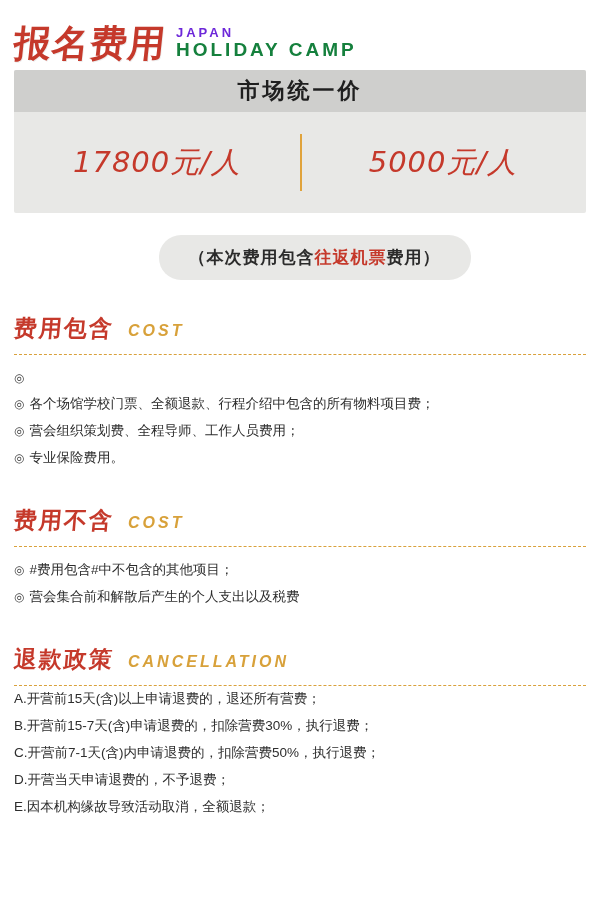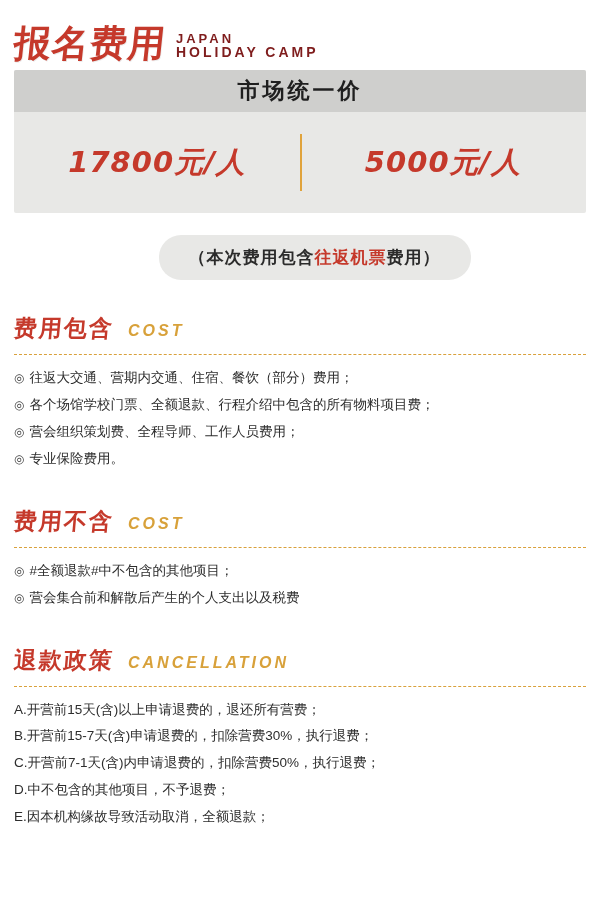--- a/index.html
+++ b/index.html
@@ -36,28 +36,28 @@
   }
   .header-en {
     margin-left: 10px;
     margin-bottom: 2px;
     line-height: 1.05;
   }
   .header-en .en-top {
     font-size: 13px;
     font-weight: bold;
     letter-spacing: 3px;
-    color: #7f1d1d;
+    color: #6d28d9;
     font-family: "Liberation Sans", sans-serif;
   }
   .header-en .en-bottom {
-    font-size: 14px;
-    font-weight: bold;
-    letter-spacing: 3px;
-    color: #7f1d1d;
+    font-size: 19px;
+    font-weight: bold;
+    letter-spacing: 3px;
+    color: #15803d;
     font-family: "Liberation Sans", sans-serif;
   }
 
   
   .price-panel {
     margin: 8px 14px 0 14px;
     background: #e8e8e6;
     border-radius: 2px;
     overflow: hidden;
   }
@@ -82,21 +82,21 @@
     height: 101px;
     position: relative;
   }
   .price-body .cell {
     flex: 1;
     display: flex;
     align-items: center;
     justify-content: center;
     font-family: "DejaVu Sans", sans-serif;
     font-size: 29px;
-    font-weight: bold;
+    font-weight: normal;
     font-style: italic;
     color: #c5392b;
     letter-spacing: 1px;
   }
   .price-divider {
     position: absolute;
     left: 50%;
     top: 22px;
     bottom: 22px;
     width: 2px;
@@ -166,21 +166,20 @@
     color: #2d2d2d;
     padding: 3px 0;
   }
   .bullet .mark {
     color: #3a3a3a;
     margin-right: 5px;
     font-size: 12px;
     line-height: 1.7;
   }
   .plain-lines {
-    margin-top: 10px;
   }
   .plain-line {
     font-size: 13.5px;
     line-height: 1.55;
     color: #2d2d2d;
     padding: 3px 0;
   }
 </style>
 </head>
 <body>
@@ -212,21 +211,20 @@
 
 <div class="section">
   <div class="section-title-row">
     <div class="section-title-cn">费用包含</div>
     <div class="section-title-en">COST</div>
   </div>
   <div class="dash-rule"></div>
   <div class="bullets">
     <div class="bullet">
       <span class="mark">◎</span>
-      <span>往返大交通、营期内交通、住宿、餐饮（部分）费用；</span>
     </div>
     <div class="bullet">
       <span class="mark">◎</span>
       <span>各个场馆学校门票、全额退款、行程介绍中包含的所有物料项目费；</span>
     </div>
     <div class="bullet">
       <span class="mark">◎</span>
       <span>营会组织策划费、全程导师、工作人员费用；</span>
     </div>
     <div class="bullet">
@@ -238,35 +236,35 @@
 
 <div class="section">
   <div class="section-title-row">
     <div class="section-title-cn">费用不含</div>
     <div class="section-title-en">COST</div>
   </div>
   <div class="dash-rule"></div>
   <div class="bullets">
     <div class="bullet">
       <span class="mark">◎</span>
-      <span>#全额退款#中不包含的其他项目；</span>
+      <span>#费用包含#中不包含的其他项目；</span>
     </div>
     <div class="bullet">
       <span class="mark">◎</span>
       <span>营会集合前和解散后产生的个人支出以及税费</span>
     </div>
   </div>
 </div>
 
 <div class="section">
   <div class="section-title-row">
     <div class="section-title-cn">退款政策</div>
     <div class="section-title-en">CANCELLATION</div>
   </div>
   <div class="dash-rule"></div>
   <div class="plain-lines">
     <div class="plain-line">A.开营前15天(含)以上申请退费的，退还所有营费；</div>
     <div class="plain-line">B.开营前15-7天(含)申请退费的，扣除营费30%，执行退费；</div>
     <div class="plain-line">C.开营前7-1天(含)内申请退费的，扣除营费50%，执行退费；</div>
-    <div class="plain-line">D.中不包含的其他项目，不予退费；</div>
+    <div class="plain-line">D.开营当天申请退费的，不予退费；</div>
     <div class="plain-line">E.因本机构缘故导致活动取消，全额退款；</div>
   </div>
 </div>
 
 </body></html>

